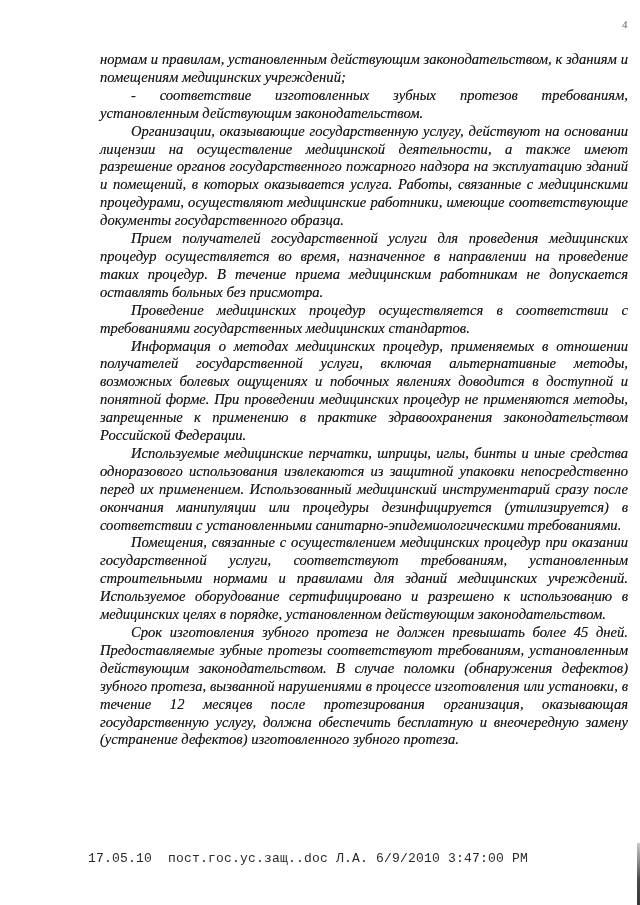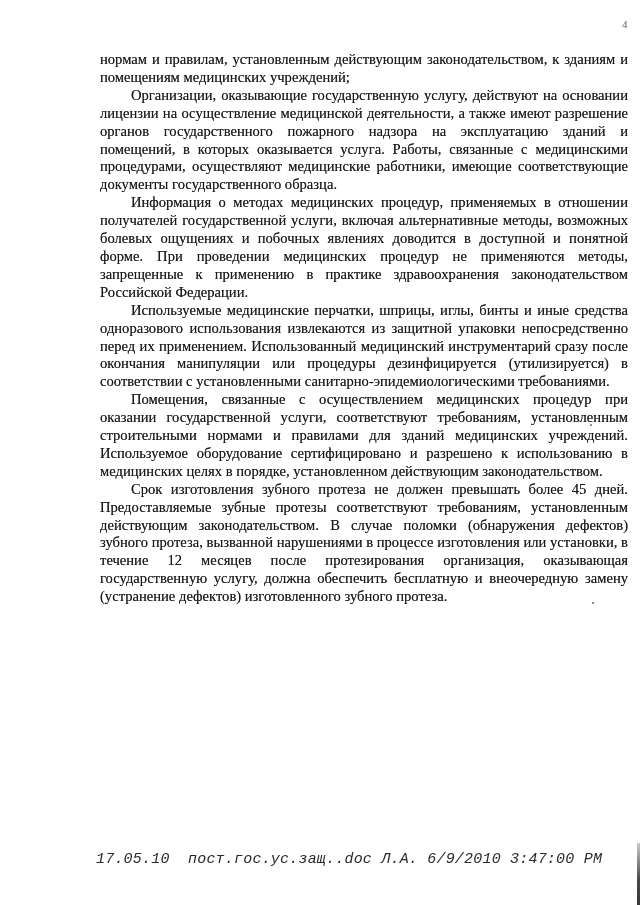--- a/index.html
+++ b/index.html
@@ -22,20 +22,21 @@
   .text-block {
     position: absolute;
     left: 100px;
     top: 51px;
     width: 528px;
     color: #1a1a1a;
     font-size: 14.6px;
     line-height: 17.9px;
     text-align: justify;
     text-shadow: 0 0 0.45px rgba(0,0,0,0.6);
+    font-style: italic;
   }
   .para {
     margin: 0;
     padding: 0;
     text-indent: 31px;
   }
   .para.no-indent {
     text-indent: 0;
   }
   .corner-mark {
@@ -44,28 +45,27 @@
     top: 18px;
     font-size: 11px;
     color: #3d3d3d;
     opacity: 0.85;
     filter: blur(0.3px);
     transform: rotate(3deg);
     font-family: "Liberation Serif", serif;
   }
   .footer {
     position: absolute;
-    left: 96px;
+    left: 88px;
     top: 851px;
     font-family: "Liberation Mono", monospace;
-    font-size: 15px;
+    font-size: 13px;
     letter-spacing: 0.2px;
     color: #2b2b2b;
     white-space: pre;
-    font-style: italic;
   }
   .speck {
     position: absolute;
     width: 2px;
     height: 2px;
     border-radius: 50%;
     background: #6a6a6a;
   }
   .speck-1 { left: 590px; top: 424px; }
   .speck-2 { left: 592px; top: 602px; }
@@ -80,21 +80,24 @@
 </style>
 </head>
 <body>
 
 <div class="page">
 
   <div class="corner-mark">4</div>
 
   <div class="text-block">
     <p class="para no-indent">нормам и правилам, установленным действующим законодательством, к зданиям и помещениям медицинских учреждений;</p>
+    <p class="para">- соответствие изготовленных зубных протезов требованиям, установленным действующим законодательством.</p>
     <p class="para">Организации, оказывающие государственную услугу, действуют на основании лицензии на осуществление медицинской деятельности, а также имеют разрешение органов государственного пожарного надзора на эксплуатацию зданий и помещений, в которых оказывается услуга. Работы, связанные с медицинскими процедурами, осуществляют медицинские работники, имеющие соответствующие документы государственного образца.</p>
+    <p class="para">Прием получателей государственной услуги для проведения медицинских процедур осуществляется во время, назначенное в направлении на проведение таких процедур. В течение приема медицинским работникам не допускается оставлять больных без присмотра.</p>
+    <p class="para">Проведение медицинских процедур осуществляется в соответствии с требованиями государственных медицинских стандартов.</p>
     <p class="para">Информация о методах медицинских процедур, применяемых в отношении получателей государственной услуги, включая альтернативные методы, возможных болевых ощущениях и побочных явлениях доводится в доступной и понятной форме. При проведении медицинских процедур не применяются методы, запрещенные к применению в практике здравоохранения законодательством Российской Федерации.</p>
     <p class="para">Используемые медицинские перчатки, шприцы, иглы, бинты и иные средства одноразового использования извлекаются из защитной упаковки непосредственно перед их применением. Использованный медицинский инструментарий сразу после окончания манипуляции или процедуры дезинфицируется (утилизируется) в соответствии с установленными санитарно-эпидемиологическими требованиями.</p>
     <p class="para">Помещения, связанные с осуществлением медицинских процедур при оказании государственной услуги, соответствуют требованиям, установленным строительными нормами и правилами для зданий медицинских учреждений. Используемое оборудование сертифицировано и разрешено к использованию в медицинских целях в порядке, установленном действующим законодательством.</p>
     <p class="para">Срок изготовления зубного протеза не должен превышать более 45 дней. Предоставляемые зубные протезы соответствуют требованиям, установленным действующим законодательством. В случае поломки (обнаружения дефектов) зубного протеза, вызванной нарушениями в процессе изготовления или установки, в течение 12 месяцев после протезирования организация, оказывающая государственную услугу, должна обеспечить бесплатную и внеочередную замену (устранение дефектов) изготовленного зубного протеза.</p>
   </div>
 
   <div class="footer">17.05.10  пост.гос.ус.защ..doc Л.А. 6/9/2010 3:47:00 PM</div>
 
   <div class="speck speck-1"></div>
   <div class="speck speck-2"></div>

